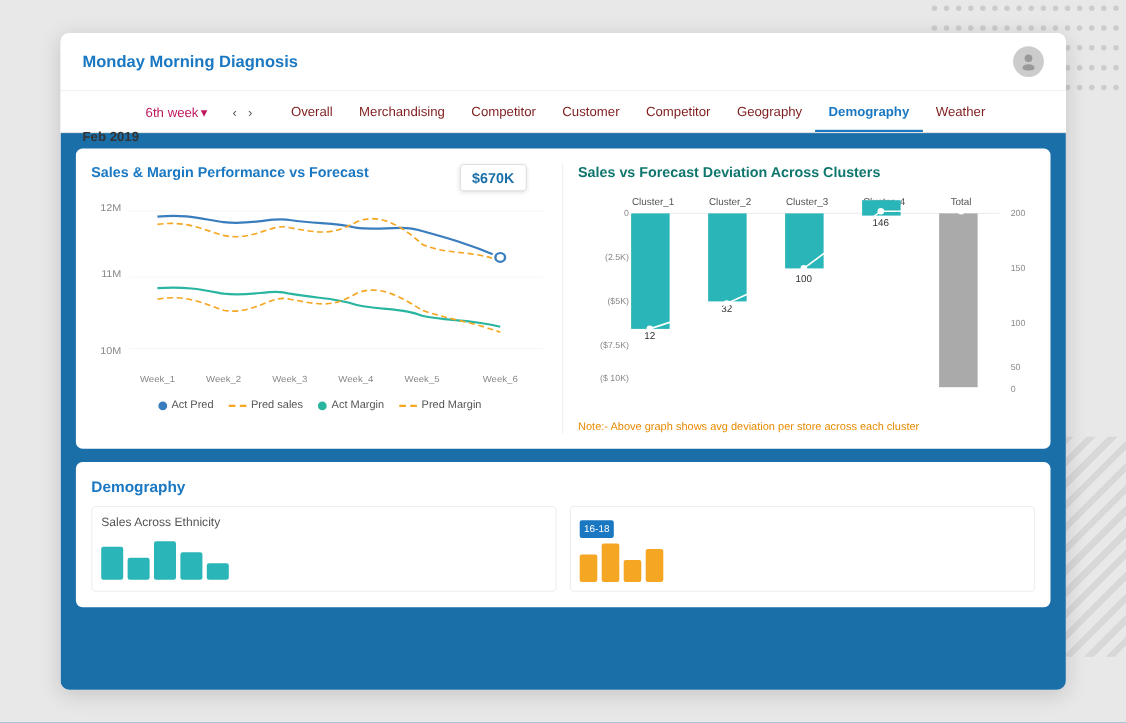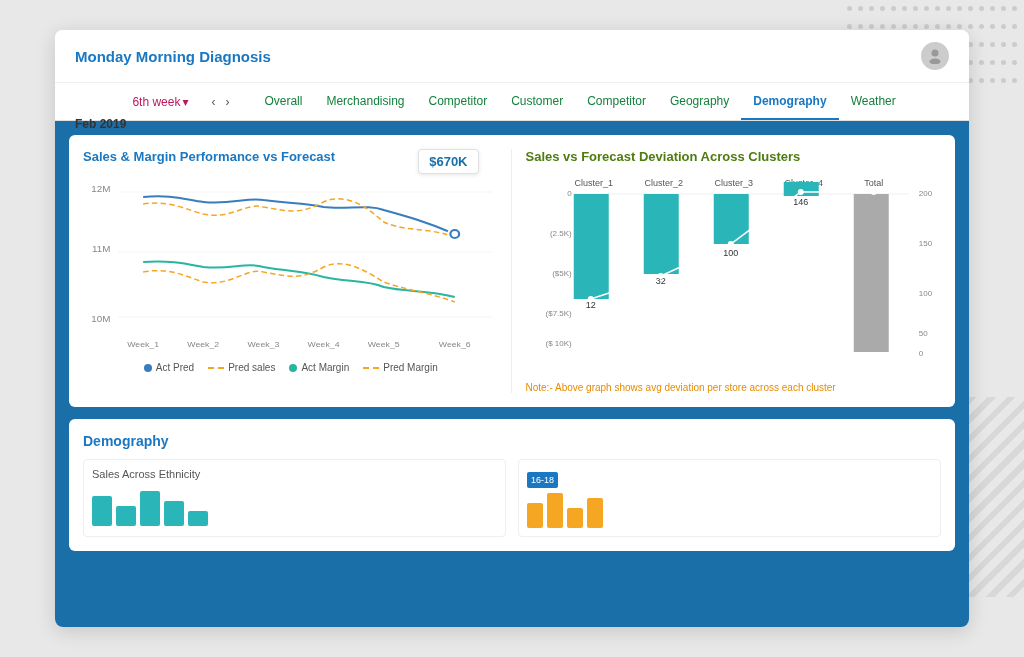--- a/index.html
+++ b/index.html
@@ -136,21 +136,21 @@
       padding: 2px 3px;
     }
     .nav-tabs {
       display: flex;
       gap: 0;
       align-items: center;
       height: 100%;
     }
     .nav-tab {
       font-size: 12px;
-      color: #15803d;
+      color: #7f1d1d;
       padding: 0 12px;
       height: 100%;
       display: flex;
       align-items: center;
       cursor: pointer;
       border-bottom: 2px solid transparent;
       white-space: nowrap;
     }
     .nav-tab.active {
       color: #1a78c2;
@@ -232,21 +232,21 @@
 
     
     .right-chart {
       flex: 1;
       border-left: 1px solid #eee;
       padding-left: 14px;
     }
     .chart-title-dark {
       font-size: 13px;
       font-weight: 600;
-      color: #4d7c0f;
+      color: #0f766e;
       margin-bottom: 8px;
     }
     .bar-chart-note {
       margin-top: 6px;
       font-size: 10px;
       color: #888;
     }
     .bar-chart-note span {
       color: #e88a00;
     }

